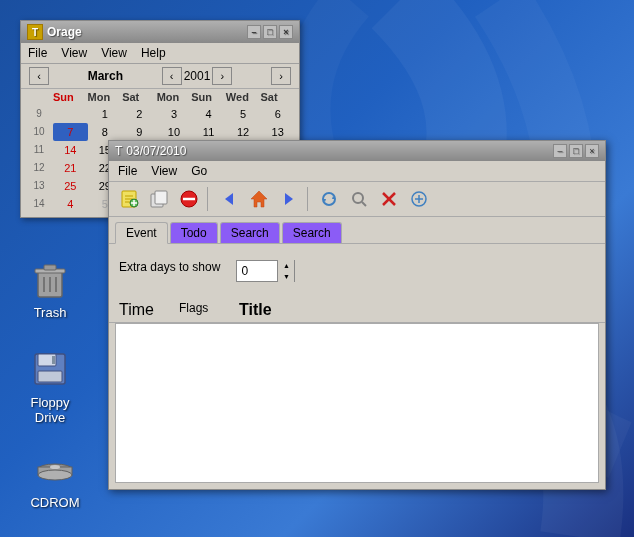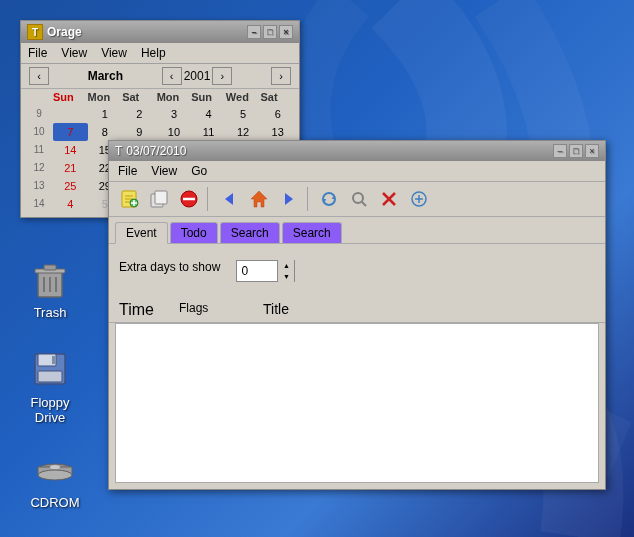--- a/index.html
+++ b/index.html
@@ -262,21 +262,21 @@
       padding: 0;
     }
     .table-header {
       display: flex;
       border-bottom: 1px solid #aaa;
       background: #d4d0c8;
       padding: 3px 10px;
     }
     .th-time { width: 60px; font-size: 16px; font-weight: normal; }
     .th-flags { width: 60px; font-size: 12px; font-weight: normal; }
-    .th-title { flex: 1; font-size: 14px; font-weight: normal; margin-left: 24px; }
+    .th-title { flex: 1; font-size: 16px; font-weight: bold; }
     .event-list-area {
       background: white;
       border: 1px solid #aaa;
       margin: 0 6px 6px;
       min-height: 160px;
     }
 
     
     .bg-swirl {
       position: absolute;

